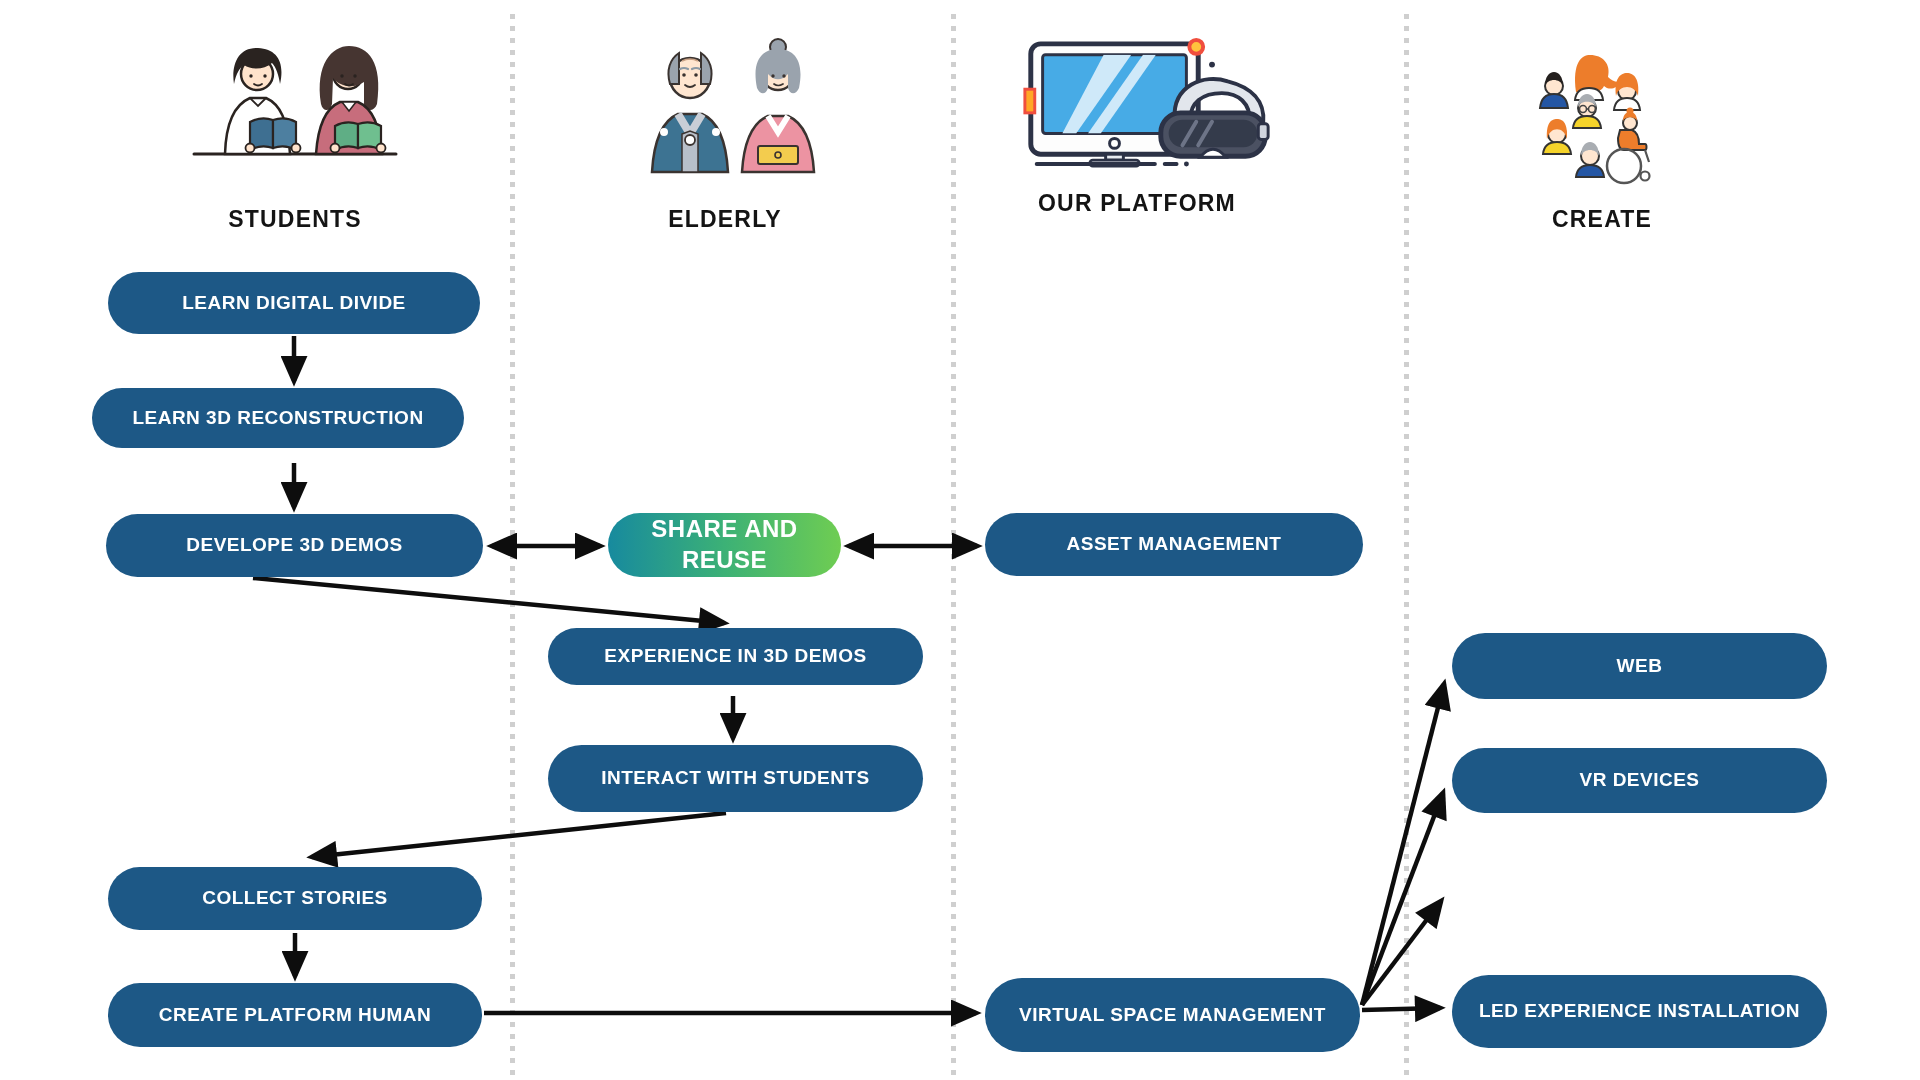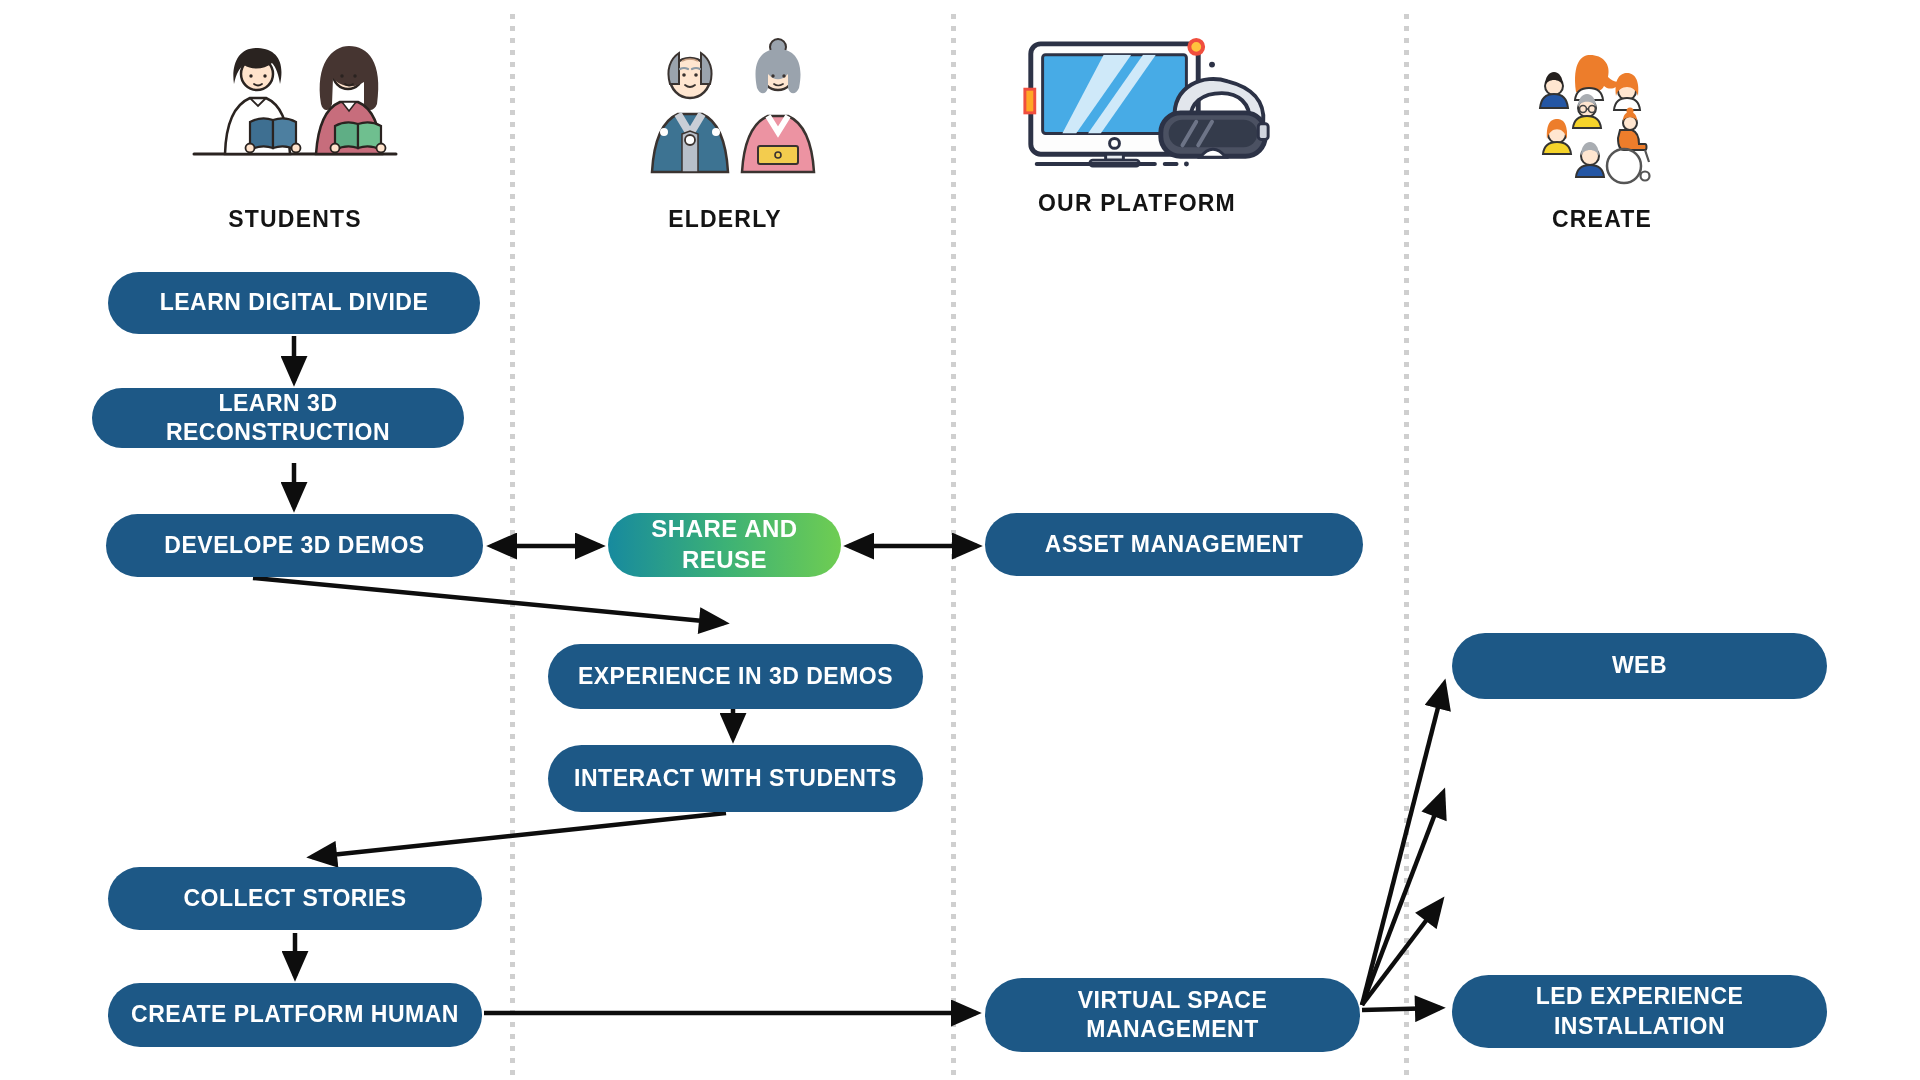--- a/index.html
+++ b/index.html
@@ -15,21 +15,21 @@
   .col-label {
     position:absolute; transform:translateX(-50%);
     font-size:23px; font-weight:bold; letter-spacing:1.2px;
     color:var(--label-text); white-space:nowrap;
   }
   .node {
     position:absolute; box-sizing:border-box;
     background:var(--node-fill); color:var(--node-text);
     border-radius:999px;
     display:flex; align-items:center; justify-content:center; text-align:center;
-    font-size:23px; font-weight:bold; letter-spacing:0.5px; line-height:1.28;
+    font-size:19px; font-weight:bold; letter-spacing:0.5px; line-height:1.28;
     padding:0 14px;
   }
   .node.gradient {
     background:linear-gradient(90deg,
       var(--share-gradient-start) 0%,
       var(--share-gradient-mid) 50%,
       var(--share-gradient-end) 100%);
   }
   #arrow-layer { position:absolute; left:0; top:0; pointer-events:none; }
   #arrow-layer .edge { stroke:var(--arrow); stroke-width:4.5; }
@@ -195,21 +195,22 @@
       <line x1="1362" y1="1005" x2="1443" y2="793" class="edge" marker-end="url(#arrowhead)"></line>
       <line x1="1362" y1="1005" x2="1441" y2="901" class="edge" marker-end="url(#arrowhead)"></line>
       <line x1="1362" y1="1010" x2="1440" y2="1008" class="edge" marker-end="url(#arrowhead)"></line>
     </svg>
 
   <div class="node" style="left:108px; top:272px; width:372px; height:62px">LEARN DIGITAL DIVIDE</div>
   <div class="node" style="left:92px; top:388px; width:372px; height:60px">LEARN 3D RECONSTRUCTION</div>
   <div class="node" style="left:106px; top:514px; width:377px; height:63px">DEVELOPE 3D DEMOS</div>
   <div class="node" style="left:985px; top:513px; width:378px; height:63px">ASSET MANAGEMENT</div>
   <div class="node gradient" style="left:608px; top:513px; width:233px; height:64px; font-size:24px">SHARE AND REUSE</div>
-  <div class="node" style="left:548px; top:644px; width:375px; height:65px">EXPERIENCE IN 3D DEMOS</div>
+  <div class="node" style="left:548px; top:628px; width:375px; height:57px">EXPERIENCE IN 3D DEMOS</div>
   <div class="node" style="left:548px; top:745px; width:375px; height:67px">INTERACT WITH STUDENTS</div>
   <div class="node" style="left:108px; top:867px; width:374px; height:63px">COLLECT STORIES</div>
   <div class="node" style="left:108px; top:983px; width:374px; height:64px">CREATE PLATFORM HUMAN</div>
   <div class="node" style="left:985px; top:978px; width:375px; height:74px">VIRTUAL SPACE MANAGEMENT</div>
   <div class="node" style="left:1452px; top:633px; width:375px; height:66px">WEB</div>
+  <div class="node" style="left:1452px; top:748px; width:375px; height:65px">VR DEVICES</div>
   <div class="node" style="left:1452px; top:975px; width:375px; height:73px">LED EXPERIENCE INSTALLATION</div>
 
 </div>
 
 </body></html>

